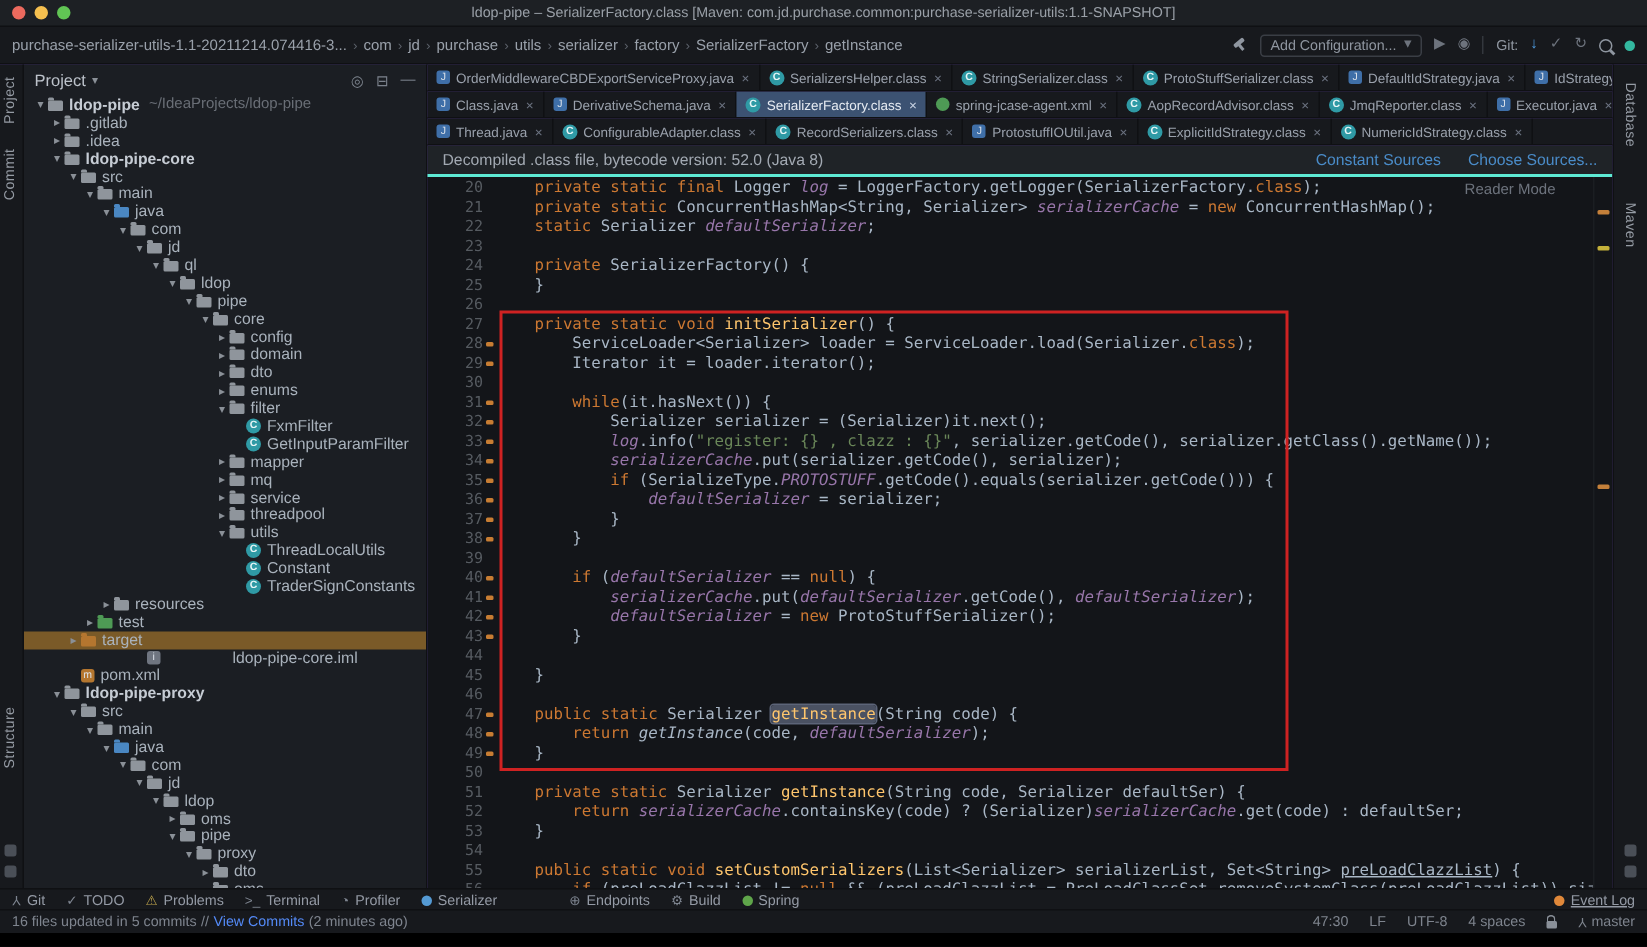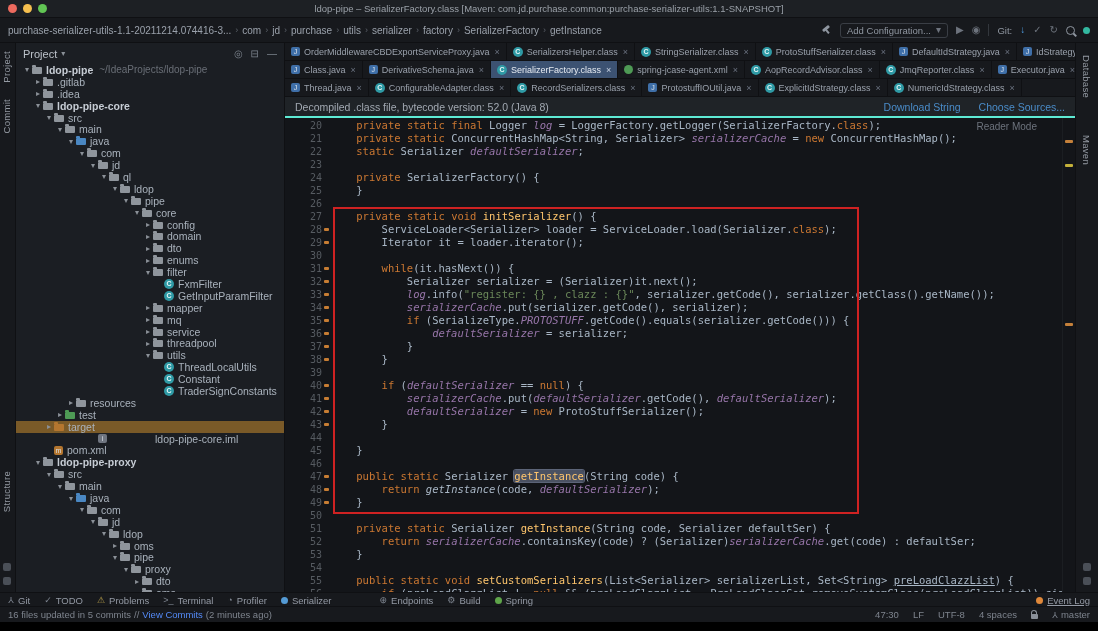--- a/index.html
+++ b/index.html
@@ -507,21 +507,21 @@
           <div class="tab">
             <span class="ci"></span>
             <span>NumericIdStrategy.class</span>
             <span class="x">×</span>
           </div>
         </div>
 
       <div class="banner">
         <span>Decompiled .class file, bytecode version: 52.0 (Java 8)</span>
         <span class="banner-links">
-          <span>Download String</span>
+          <span>Constant Sources</span>
           <span>Choose Sources...</span>
         </span>
       </div>
 
       <div class="editor-body">
         <div class="gutter">
             <div class="gl">20</div>
             <div class="gl">21</div>
             <div class="gl">22</div>
             <div class="gl">23</div>

